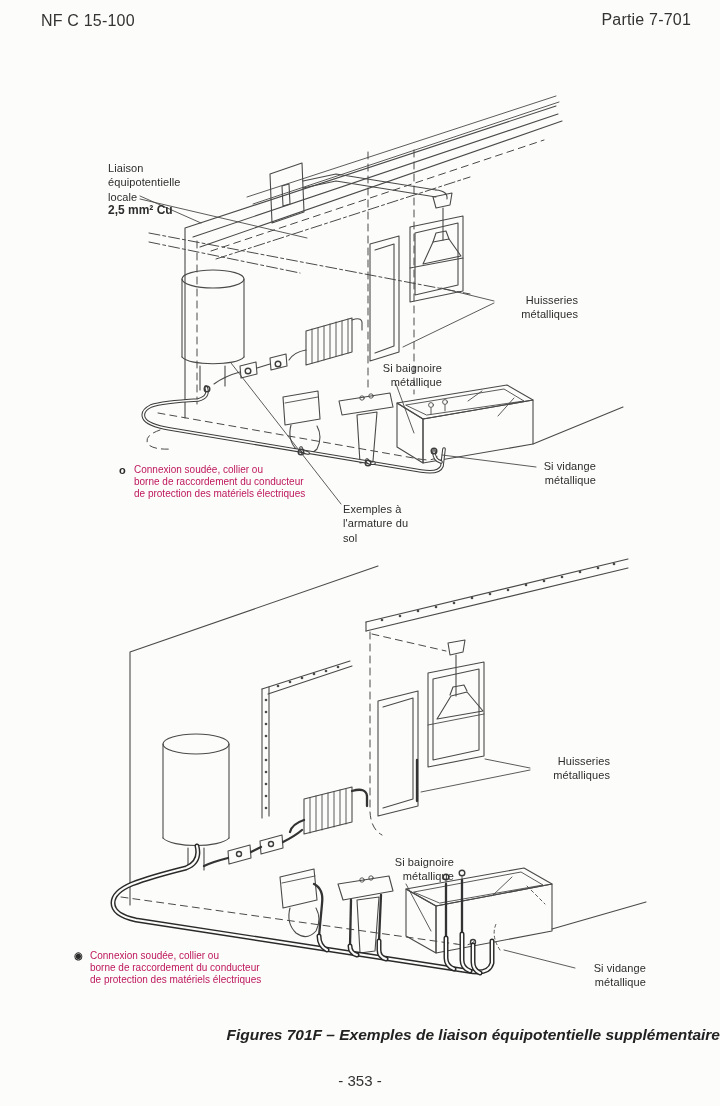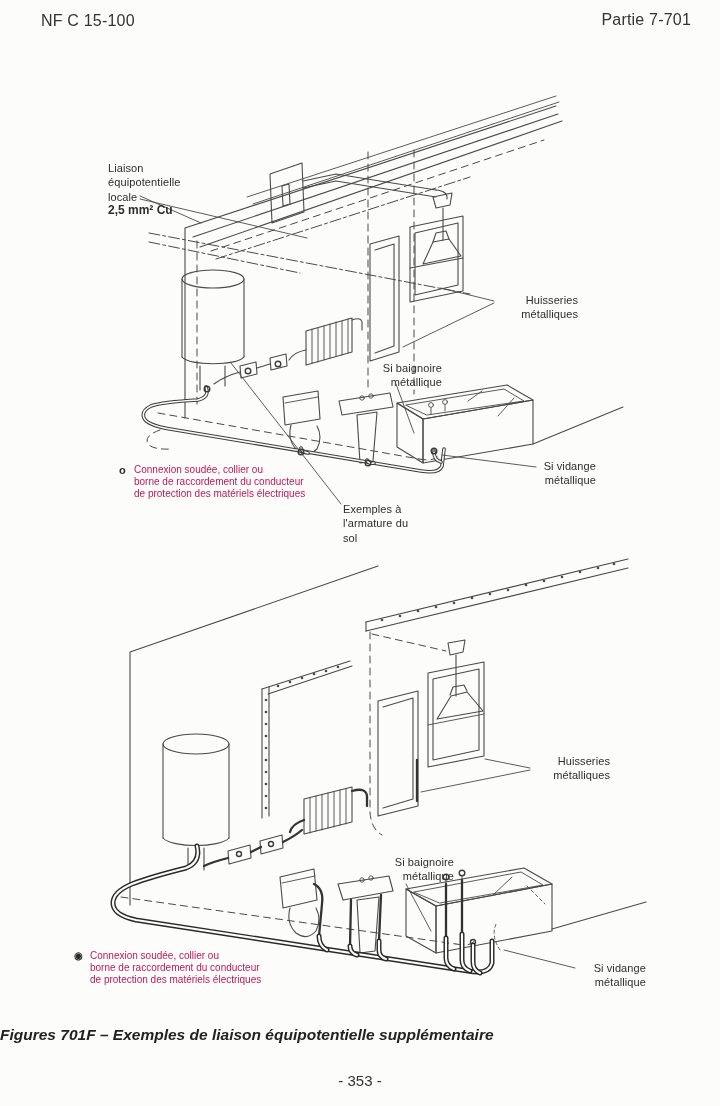--- a/index.html
+++ b/index.html
@@ -20,21 +20,21 @@
     white-space:pre-line;color:#2d2d2d;letter-spacing:.1px;
   }
   .center{text-align:right;}
   .sub{font-size:12px;font-weight:bold;letter-spacing:0;}
   .legend{
     position:absolute;font-size:10px;line-height:1.18;
     white-space:pre-line;color:#be185d;
   }
   .bullet{position:absolute;font-size:11px;font-weight:bold;color:#2b2b2b;}
   .caption{
-    position:absolute;left:0;top:1026px;width:720px;text-align:left;
+    position:absolute;left:0;top:1026px;width:720px;text-align:right;
     font-size:15.5px;font-weight:bold;font-style:italic;color:#222;
   }
   .pageno{position:absolute;left:0;top:1072px;width:720px;text-align:center;font-size:15px;color:#333;}
   .update{position:absolute;right:14px;top:1112px;font-size:16px;color:#333;font-style:italic;}
   .ln{stroke:#4a4a4a;fill:none;stroke-width:1.1;stroke-linecap:round;stroke-linejoin:round;}
   .thin{stroke-width:.9;}
   .dash{stroke-dasharray:7,5;stroke-width:1;}
   .dashdot{stroke-dasharray:11,3,3,3;stroke-width:1;}
   .dash3{stroke-dasharray:3,3;stroke-width:.9;}
   .pipe{stroke:#3c3c3c;fill:none;stroke-width:3.6;stroke-linecap:round;stroke-linejoin:round;}

